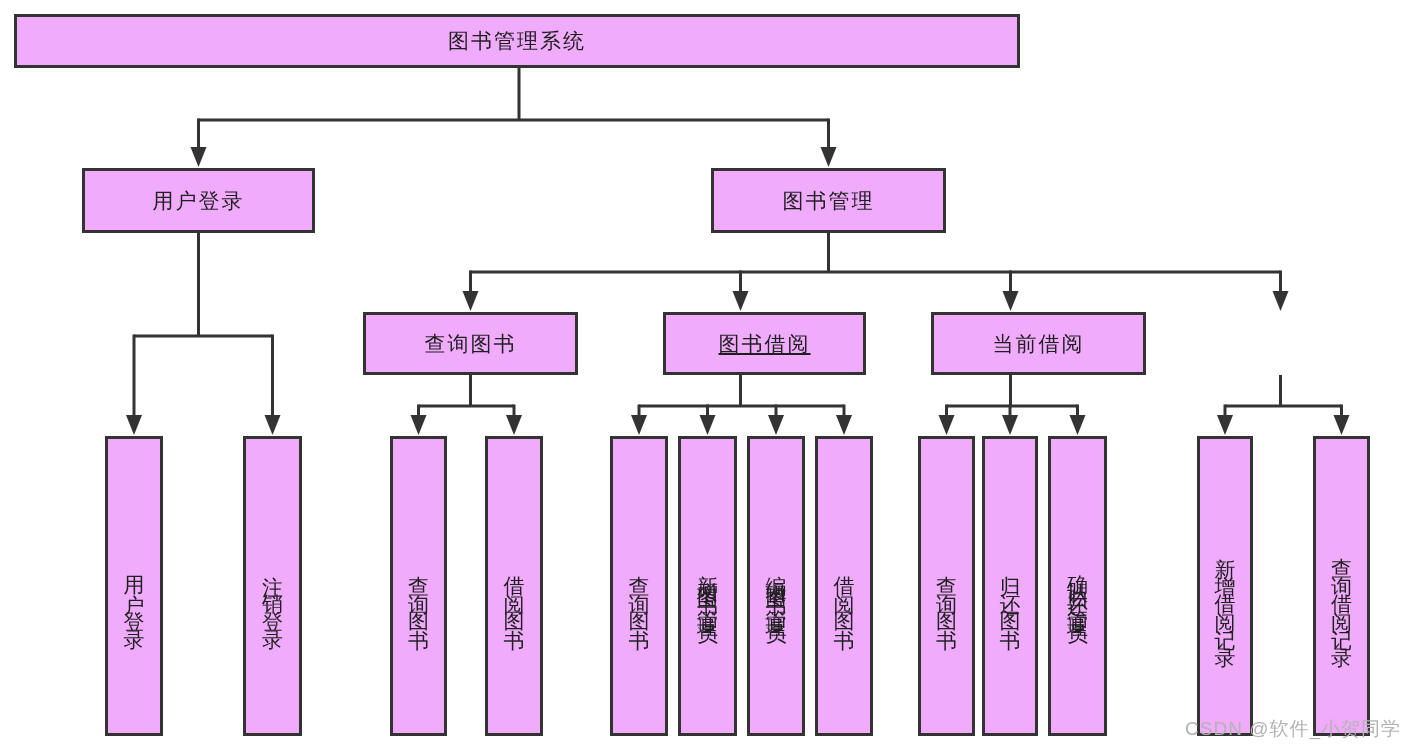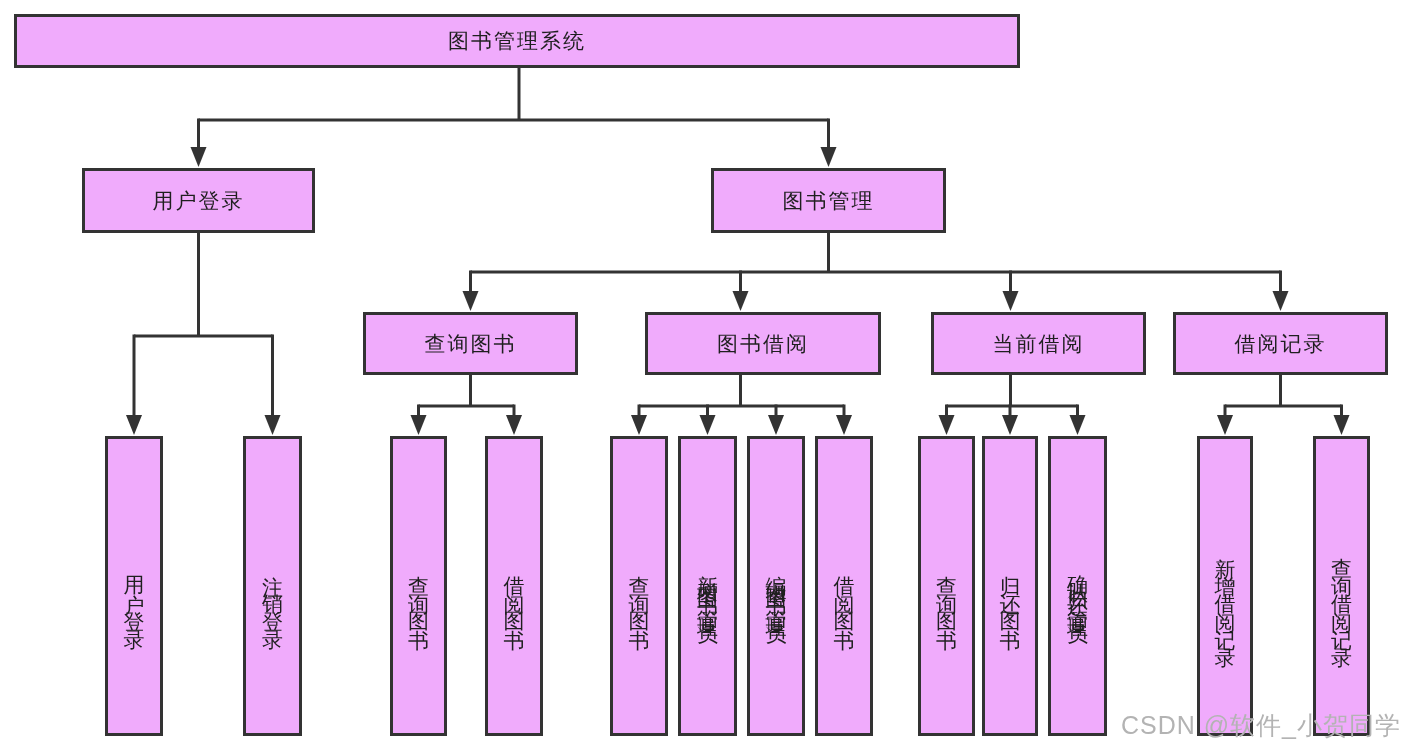--- a/index.html
+++ b/index.html
@@ -44,21 +44,21 @@
   }
   .node.v.long {
     letter-spacing: 7px;
     padding-top: 7px;
   }
   
   #n-root   { left: 14px;  top: 14px;  width: 1006px; height: 54px; }
   #n-l2-0   { left: 82px;  top: 168px; width: 233px;  height: 65px; }
   #n-l2-1   { left: 711px; top: 168px; width: 235px;  height: 65px; }
   #n-l3-0   { left: 363px; top: 312px; width: 215px;  height: 63px; }
-  #n-l3-1   { left: 645px; top: 312px; width: 236px;  height: 63px; }
+  #n-l3-1   { left: 663px; top: 312px; width: 203px;  height: 63px; text-decoration: underline; }
   #n-l3-2   { left: 903px; top: 312px; width: 215px;  height: 63px; margin-left: 28px; }
   #n-l3-3   { left: 1173px;top: 312px; width: 215px;  height: 63px; }
   .leaf     { top: 436px; height: 300px; }
   #n-leaf-0  { left: 105px;  width: 58px; }
   #n-leaf-1  { left: 243px;  width: 59px; }
   #n-leaf-2  { left: 390px;  width: 57px; }
   #n-leaf-3  { left: 485px;  width: 58px; }
   #n-leaf-4  { left: 610px;  width: 58px; }
   #n-leaf-5  { left: 678px;  width: 59px; }
   #n-leaf-6  { left: 747px;  width: 58px; }
@@ -67,21 +67,21 @@
   #n-leaf-9  { left: 982px;  width: 56px; }
   #n-leaf-10 { left: 1048px; width: 59px; }
   #n-leaf-11 { left: 1197px; width: 56px; }
   #n-leaf-12 { left: 1313px; width: 57px; }
   .watermark {
     position: absolute;
     right: 4px;
     bottom: 5px;
     z-index: 3;
     color: #b3b3b3;
-    font-size: 25px;
+    font-size: 19px;
     letter-spacing: 1px;
     white-space: nowrap;
     text-align: right;
   }
 </style>
 </head>
 <body>
 
 <div class="canvas">
 
@@ -155,21 +155,20 @@
   </svg>
 
   <div class="node h" id="n-root">图书管理系统</div>
 
   <div class="node h" id="n-l2-0">用户登录</div>
   <div class="node h" id="n-l2-1">图书管理</div>
 
   <div class="node h" id="n-l3-0">查询图书</div>
   <div class="node h" id="n-l3-1">图书借阅</div>
   <div class="node h" id="n-l3-2">当前借阅</div>
-  <div class="node h" id="n-l3-3">借阅记录</div>
 
   <div class="node v leaf" id="n-leaf-0">用户登录</div>
   <div class="node v leaf" id="n-leaf-1">注销登录</div>
 
   <div class="node v leaf" id="n-leaf-2">查询图书</div>
   <div class="node v leaf" id="n-leaf-3">借阅图书</div>
 
   <div class="node v leaf" id="n-leaf-4">查询图书</div>
   <div class="node v leaf long" id="n-leaf-5">新增图书（管理员）</div>
   <div class="node v leaf long" id="n-leaf-6">编辑图书（管理员）</div>

